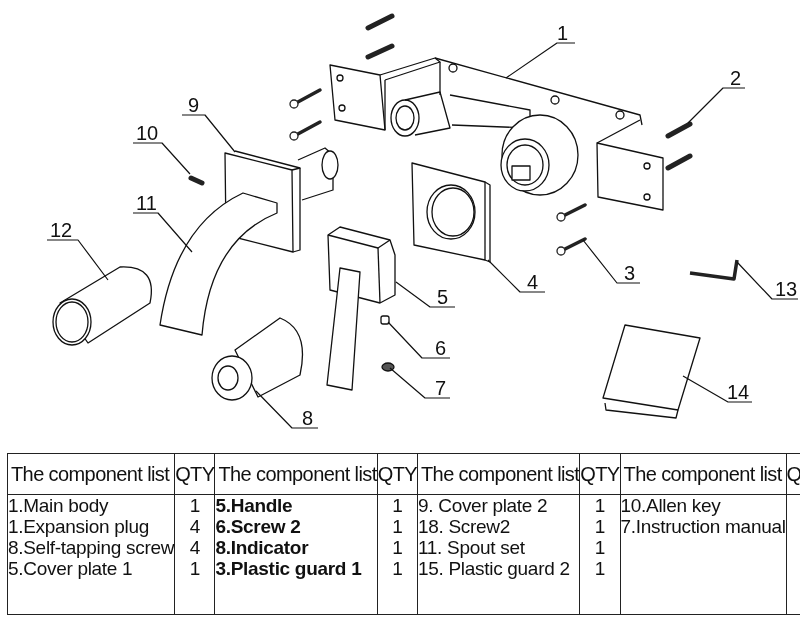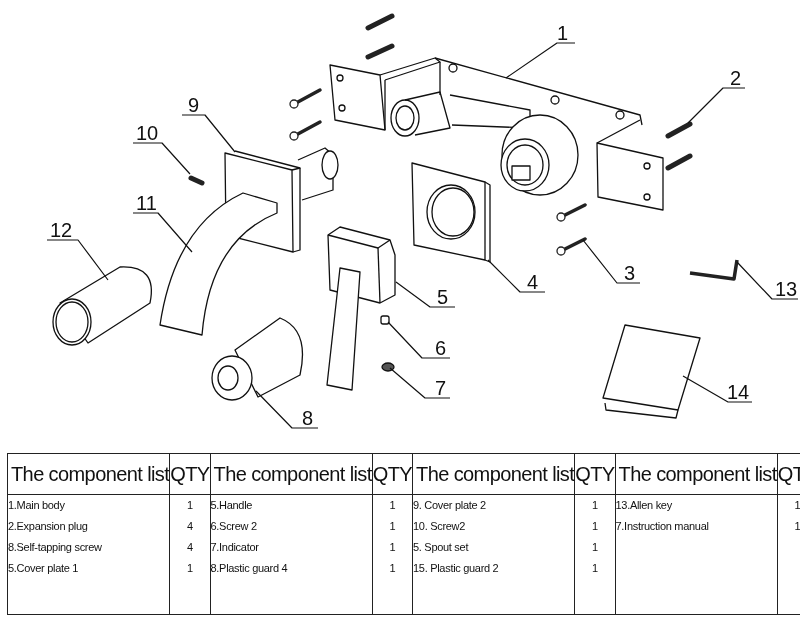--- a/index.html
+++ b/index.html
@@ -4,25 +4,25 @@
 <style>
   html,body{margin:0;padding:0;background:#fff;}
   body{width:800px;height:628px;position:relative;overflow:hidden;font-family:"Liberation Sans",sans-serif;color:#111;}
   #diagram{position:absolute;left:0;top:0;width:800px;height:440px;}
   .callout{font-family:"Liberation Sans",sans-serif;font-size:20px;fill:#111;}
   table.parts{position:absolute;left:7px;top:453px;border-collapse:collapse;width:771px;height:162px;}
   table.parts th,table.parts td{border:1.6px solid #222;padding:0;vertical-align:top;}
   table.parts th{font-weight:normal;font-size:20px;height:40px;vertical-align:middle;letter-spacing:-0.6px;white-space:nowrap;}
   table.parts th.name{text-align:left;padding-left:3px;}
   table.parts th.qty{text-align:left;}
-  td .ln{display:block;font-size:11px;line-height:21px;white-space:nowrap;letter-spacing:-0.3px;}
+  td .ln{display:block;font-size:19px;line-height:21px;white-space:nowrap;letter-spacing:-0.3px;}
   td.names{padding-top:3px;}
   td.qtys{text-align:center;padding-top:3px;}
   td.c1{padding-left:12px;}
-  td.c2{padding-left:18px;padding-top:6px;}
+  td.c2{padding-left:18px;padding-top:6px;font-weight:bold;}
   td.c3{padding-left:14px;padding-top:5px;margin-left:44px;}
   td.c4{padding-left:10px;padding-top:10px;}
   td.q2{padding-top:6px;} td.q3{padding-top:4px;} td.q4{padding-top:10px;}
 </style>
 </head>
 <body>
 
 <svg id="diagram" viewBox="0 0 800 440" xmlns="http://www.w3.org/2000/svg" fill="none" stroke="#111" stroke-width="1.3" stroke-linejoin="round">
 
   <g>
@@ -171,56 +171,56 @@
     <th class="name">The component list</th>
     <th class="qty">QTY</th>
     <th class="name">The component list</th>
     <th class="qty">QTY</th>
     <th class="name">The component list</th>
     <th class="qty">QTY</th>
   </tr>
   <tr>
     <td class="names c1">
       <span class="ln">1.Main body</span>
-      <span class="ln">2.Expansion plug</span>
+      <span class="ln">1.Expansion plug</span>
       <span class="ln">8.Self-tapping screw</span>
       <span class="ln">5.Cover plate 1</span>
     </td>
     <td class="qtys">
       <span class="ln">1</span>
       <span class="ln">4</span>
       <span class="ln">4</span>
       <span class="ln">1</span>
     </td>
     <td class="names c2">
       <span class="ln">5.Handle</span>
       <span class="ln">6.Screw 2</span>
-      <span class="ln">7.Indicator</span>
-      <span class="ln">8.Plastic guard 4</span>
+      <span class="ln">8.Indicator</span>
+      <span class="ln">3.Plastic guard 1</span>
     </td>
     <td class="qtys q2">
       <span class="ln">1</span>
       <span class="ln">1</span>
       <span class="ln">1</span>
       <span class="ln">1</span>
     </td>
     <td class="names c3">
       <span class="ln">9. Cover plate 2</span>
-      <span class="ln">10. Screw2</span>
-      <span class="ln">5. Spout set</span>
+      <span class="ln">18. Screw2</span>
+      <span class="ln">11. Spout set</span>
       <span class="ln">15. Plastic guard 2</span>
     </td>
     <td class="qtys q3">
       <span class="ln">1</span>
       <span class="ln">1</span>
       <span class="ln">1</span>
       <span class="ln">1</span>
     </td>
     <td class="names c4">
-      <span class="ln">13.Allen key</span>
+      <span class="ln">10.Allen key</span>
       <span class="ln">7.Instruction manual</span>
     </td>
     <td class="qtys q4">
       <span class="ln">1</span>
       <span class="ln">1</span>
     </td>
   </tr>
 </tbody>
   </table>
 

